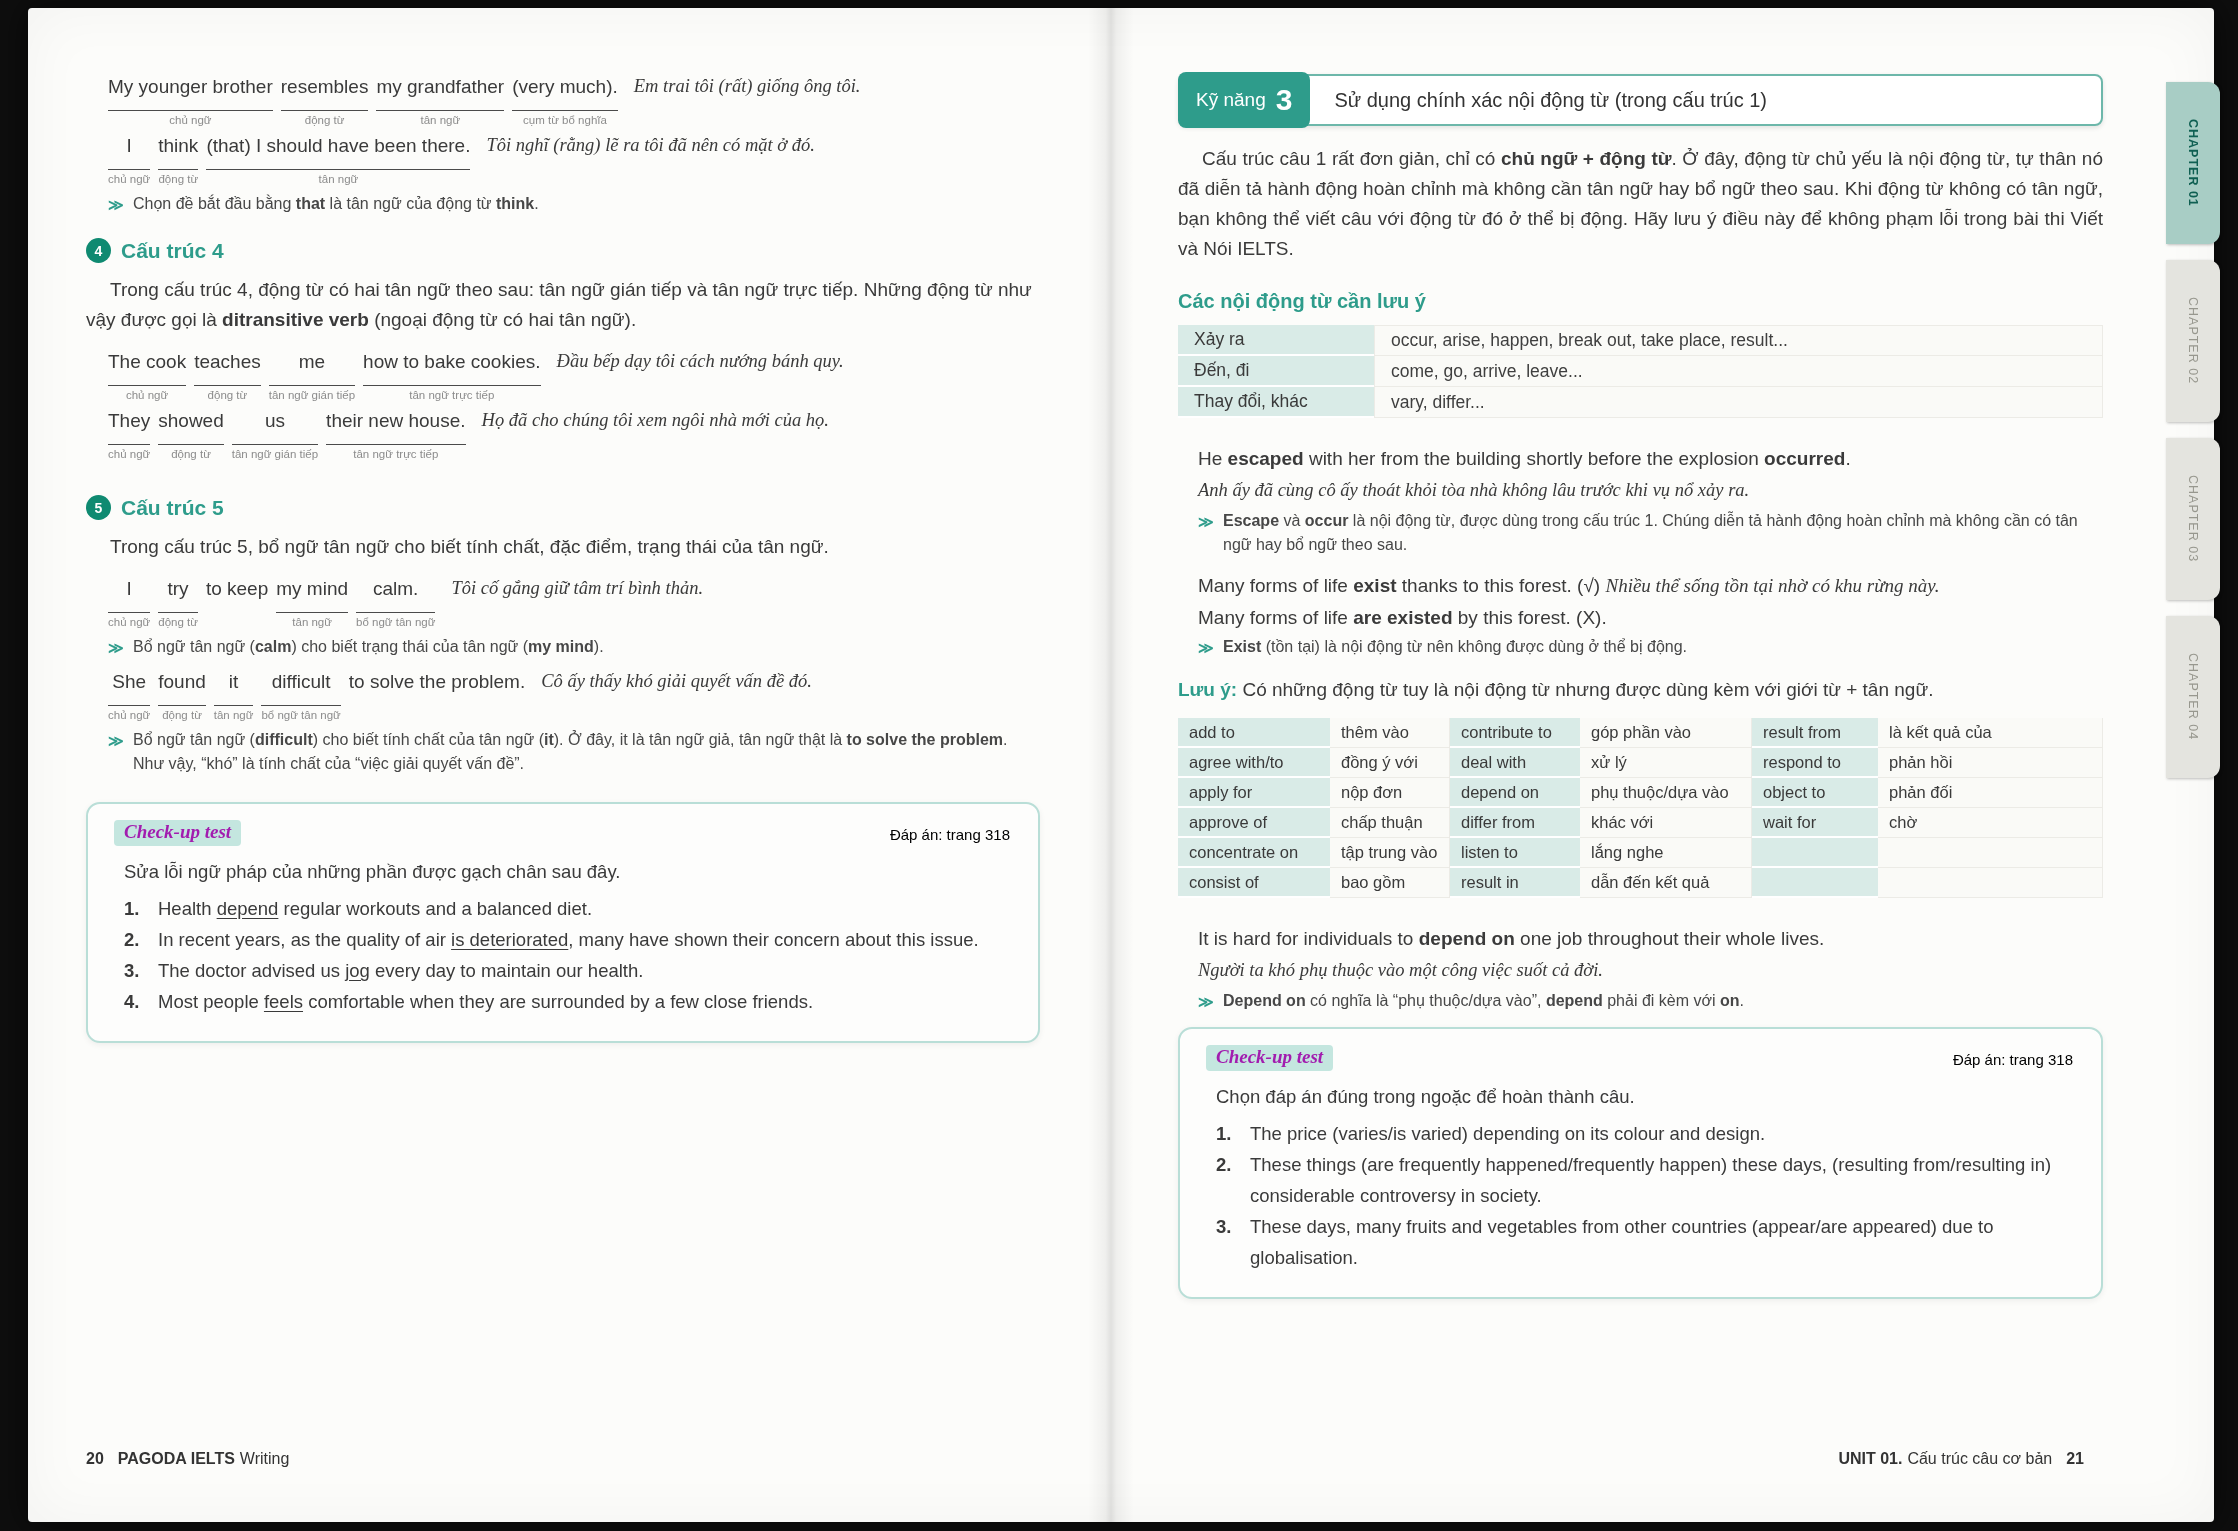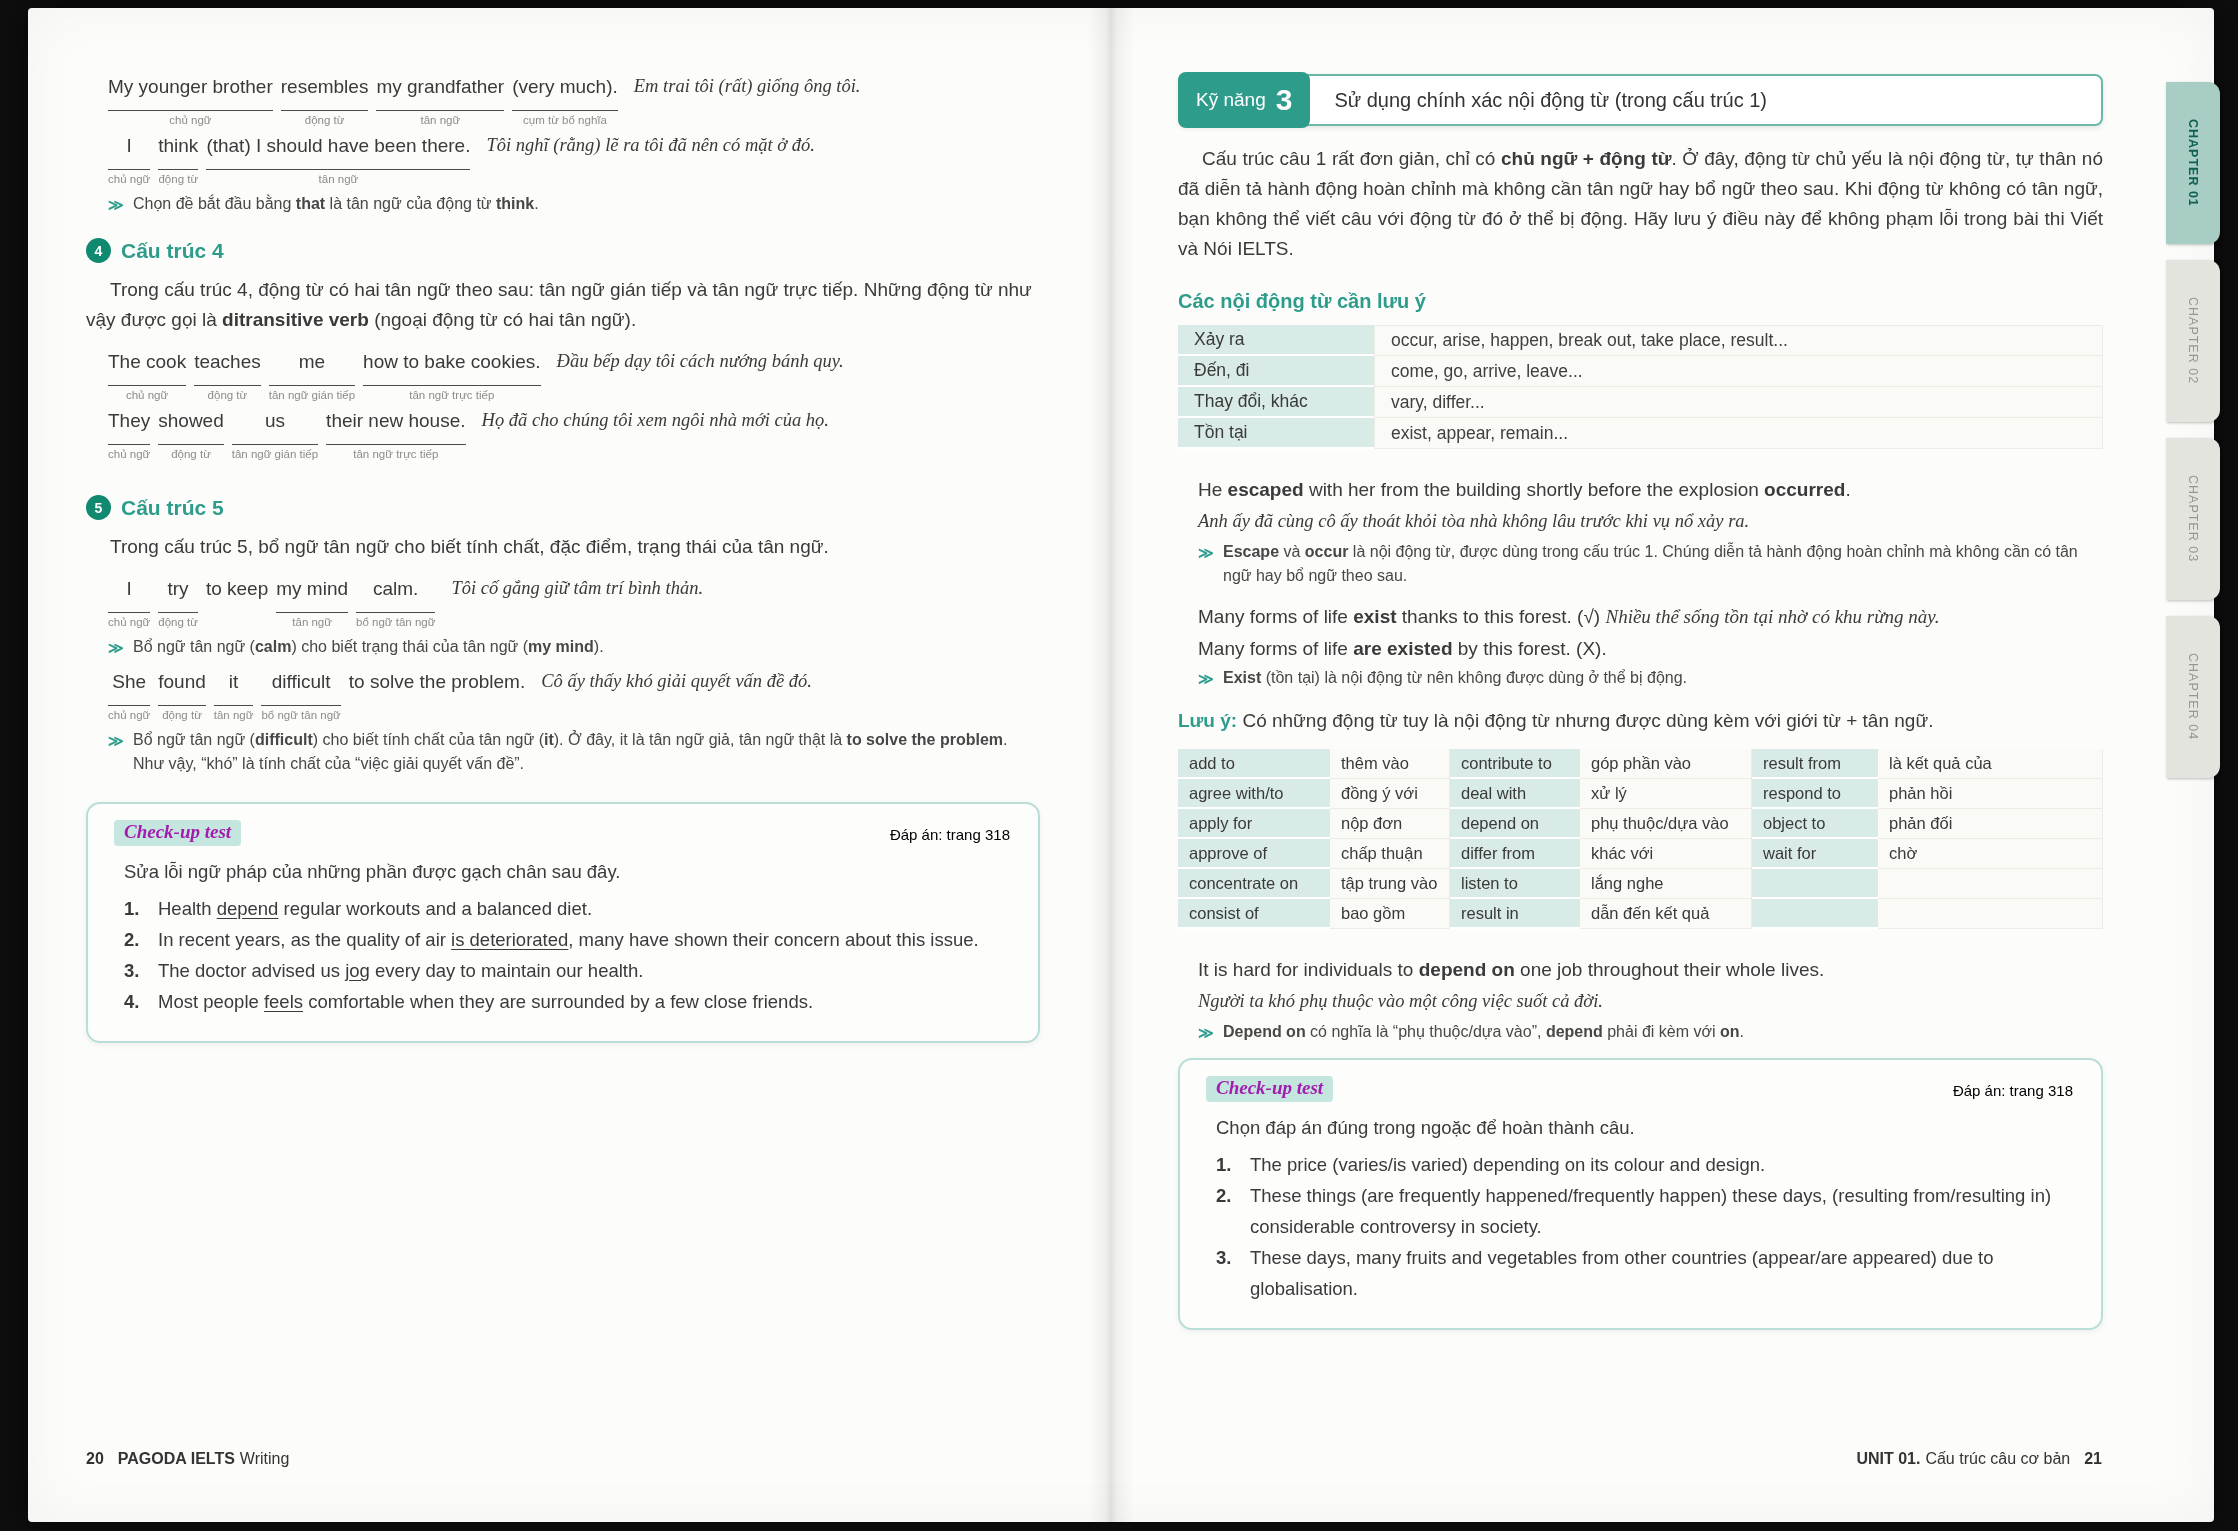--- a/index.html
+++ b/index.html
@@ -76,21 +76,21 @@
   .ptable .m{background:#fafaf7;border-bottom:1px solid #ecebe6;border-right:1px solid #ecebe6;}
 
   .ex-line{margin-left:20px;font-size:19px;line-height:29px;margin-bottom:3px;}
   .ex-trans{margin-left:20px;font-size:18.5px;line-height:28px;font-style:italic;font-family:"Liberation Serif",serif;margin-bottom:5px;}
   .rnote{position:relative;padding-left:25px;font-size:16px;line-height:24px;color:#474747;margin-left:20px;margin-bottom:14px;}
   .luu-y{font-size:19px;line-height:29px;margin:16px 0 2px;}
 
   
   .footer{position:absolute;bottom:54px;font-size:16px;color:#333;}
   .footer-left{left:58px;}
-  .footer-right{right:112px;}
+  .footer-right{right:130px;}
   .footer .gap{display:inline-block;width:14px;}
   .footer .smallgap{display:inline-block;width:5px;}
 
   
   .chapter-tabs{position:absolute;top:74px;right:-6px;display:flex;flex-direction:column;gap:16px;}
   .chapter-tab{writing-mode:vertical-rl;height:162px;width:54px;border-radius:0 12px 12px 0;display:flex;align-items:center;justify-content:center;font-size:12.5px;letter-spacing:1px;background:#e4e4df;color:#97978e;box-shadow:1px 1px 3px rgba(0,0,0,0.25);}
   .chapter-tab.active{background:#a8cdc5;color:#0f5f52;font-weight:700;}
 </style>
 </head>
 <body>
@@ -194,24 +194,20 @@
         <td class="vi">Xảy ra</td>
         <td class="en">occur, arise, happen, break out, take place, result...</td>
       </tr>
       <tr>
         <td class="vi">Đến, đi</td>
         <td class="en">come, go, arrive, leave...</td>
       </tr>
       <tr>
         <td class="vi">Thay đổi, khác</td>
         <td class="en">vary, differ...</td>
-      </tr>
-      <tr>
-        <td class="vi">Tồn tại</td>
-        <td class="en">exist, appear, remain...</td>
       </tr>
     </tbody>
       </table>
 
     <div class="ex-line"><span>He </span><span class="b">escaped</span><span> with her from the building shortly before the explosion </span><span class="b">occurred</span><span>.</span></div>
     <div class="ex-trans">Anh ấy đã cùng cô ấy thoát khỏi tòa nhà không lâu trước khi vụ nổ xảy ra.</div>
     <div class="rnote">
       <span class="note-icon">≫</span>
       <span><span class="b">Escape</span><span> và </span><span class="b">occur</span><span> là nội động từ, được dùng trong cấu trúc 1. Chúng diễn tả hành động hoàn chỉnh mà không cần có tân ngữ hay bổ ngữ theo sau.</span></span>
     </div>

